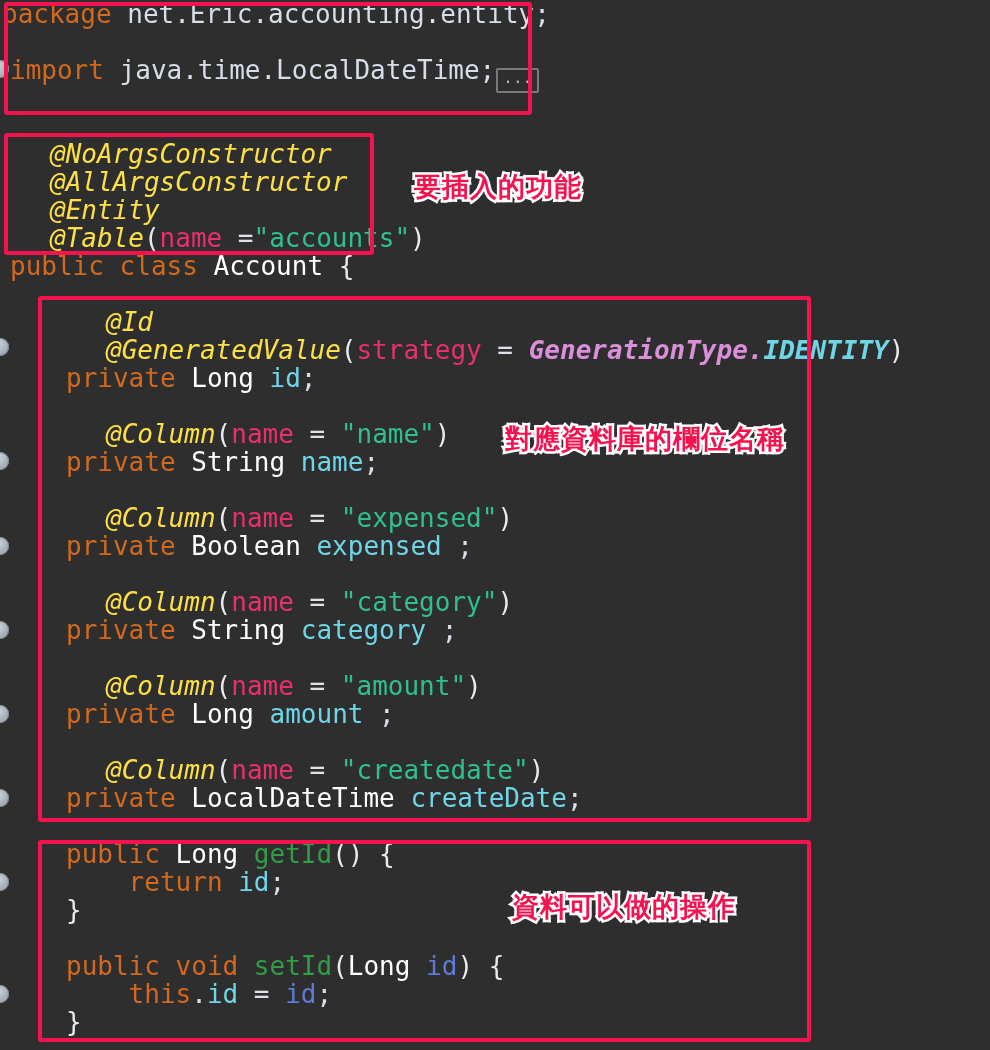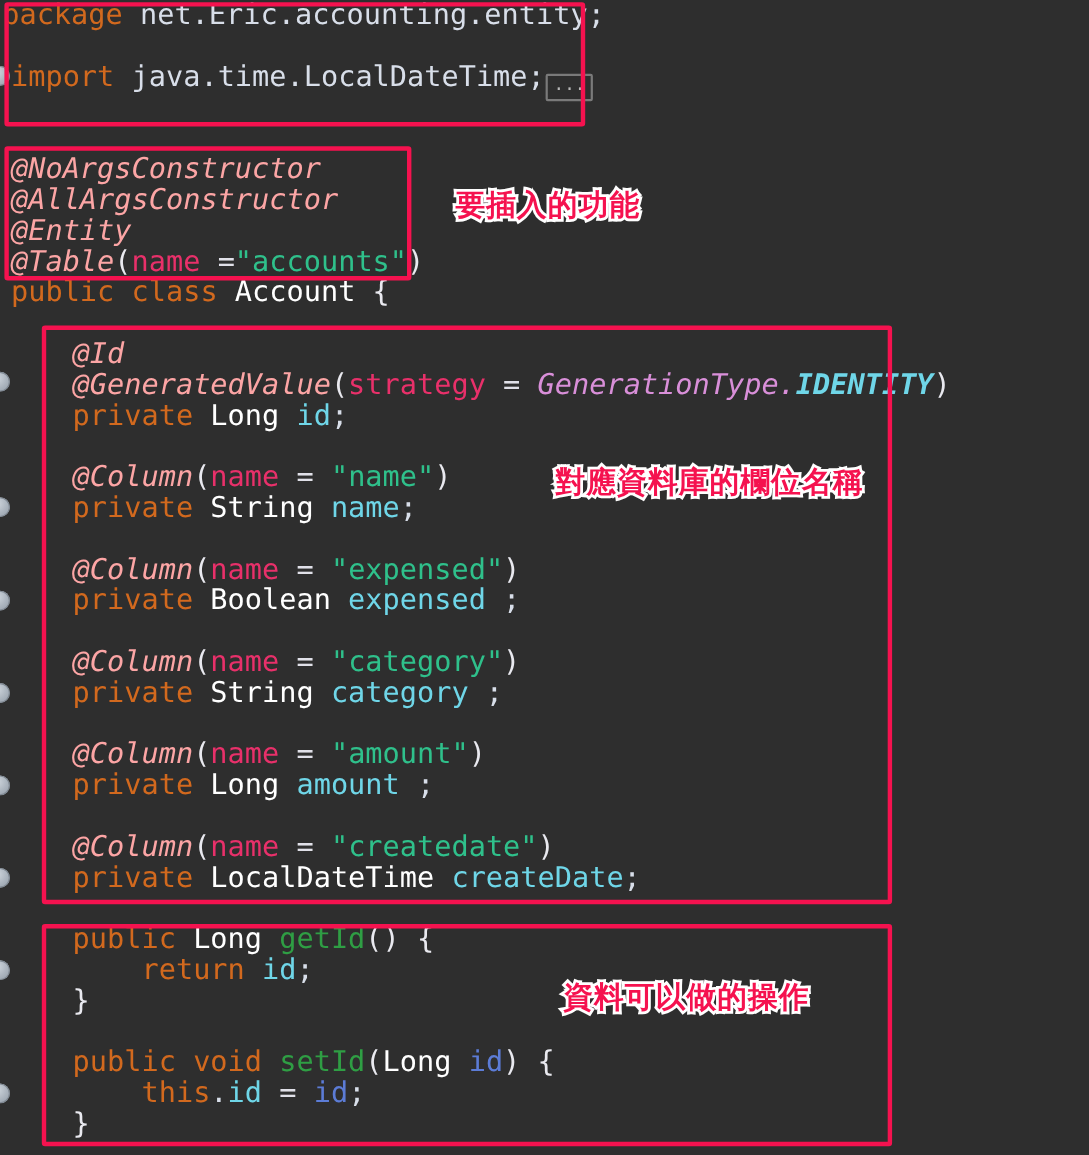--- a/index.html
+++ b/index.html
@@ -22,25 +22,25 @@
     font-size:26px;
     line-height:28px;
     letter-spacing:0px;
     font-family:"DejaVu Sans Mono","Liberation Mono",monospace;
   }
   
   .kw   {color:#d2691e;}            
   .pl   {color:#d8dee9;}            
   .typ  {color:#ffffff;}            
   .fld  {color:#6fd6e8;}            
-  .ann  {color:#fca5a5;font-style:italic;}   
+  .ann  {color:#fde047;font-style:italic;margin-left:40px;}   
   .attr {color:#e8306a;}            
   .str  {color:#2fc08b;}            
   .eq   {color:#e0e0e8;}
-  .enum {color:#d98fd9;font-style:italic;}   
+  .enum {color:#d98fd9;font-style:italic;font-weight:bold;}   
   .enumv{color:#6fd6e8;font-style:italic;font-weight:bold;text-align:right;} 
   .meth {color:#2f9e44;}            
   .param{color:#5c7cd6;}            
   .brace{color:#e9e9ef;}
 
   
   .fold{
     display:inline-block;
     border:2px solid #7a7a7a;
     color:#b9b9b9;

